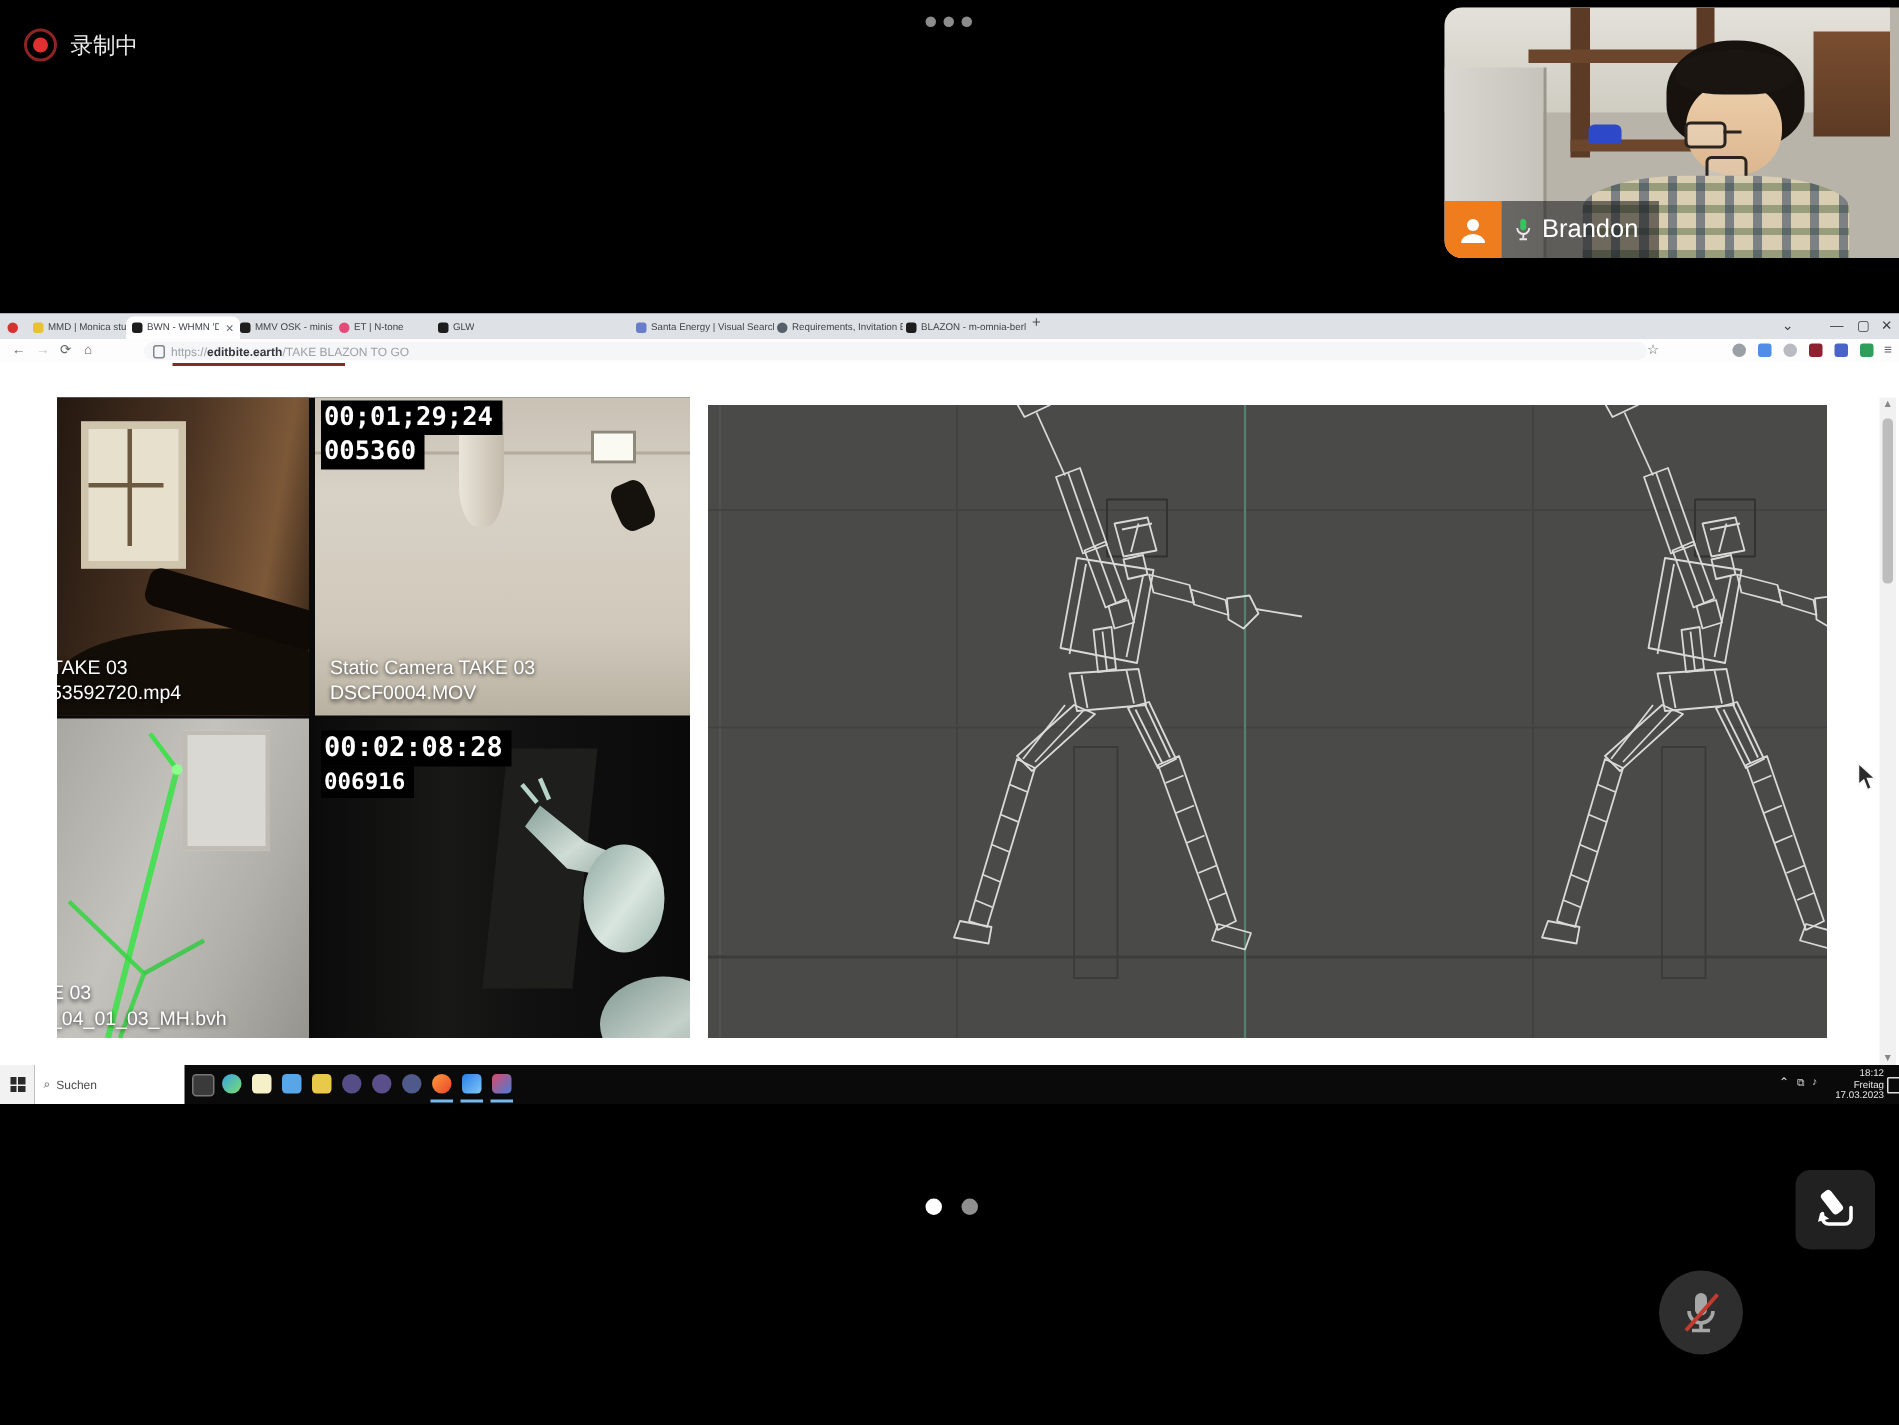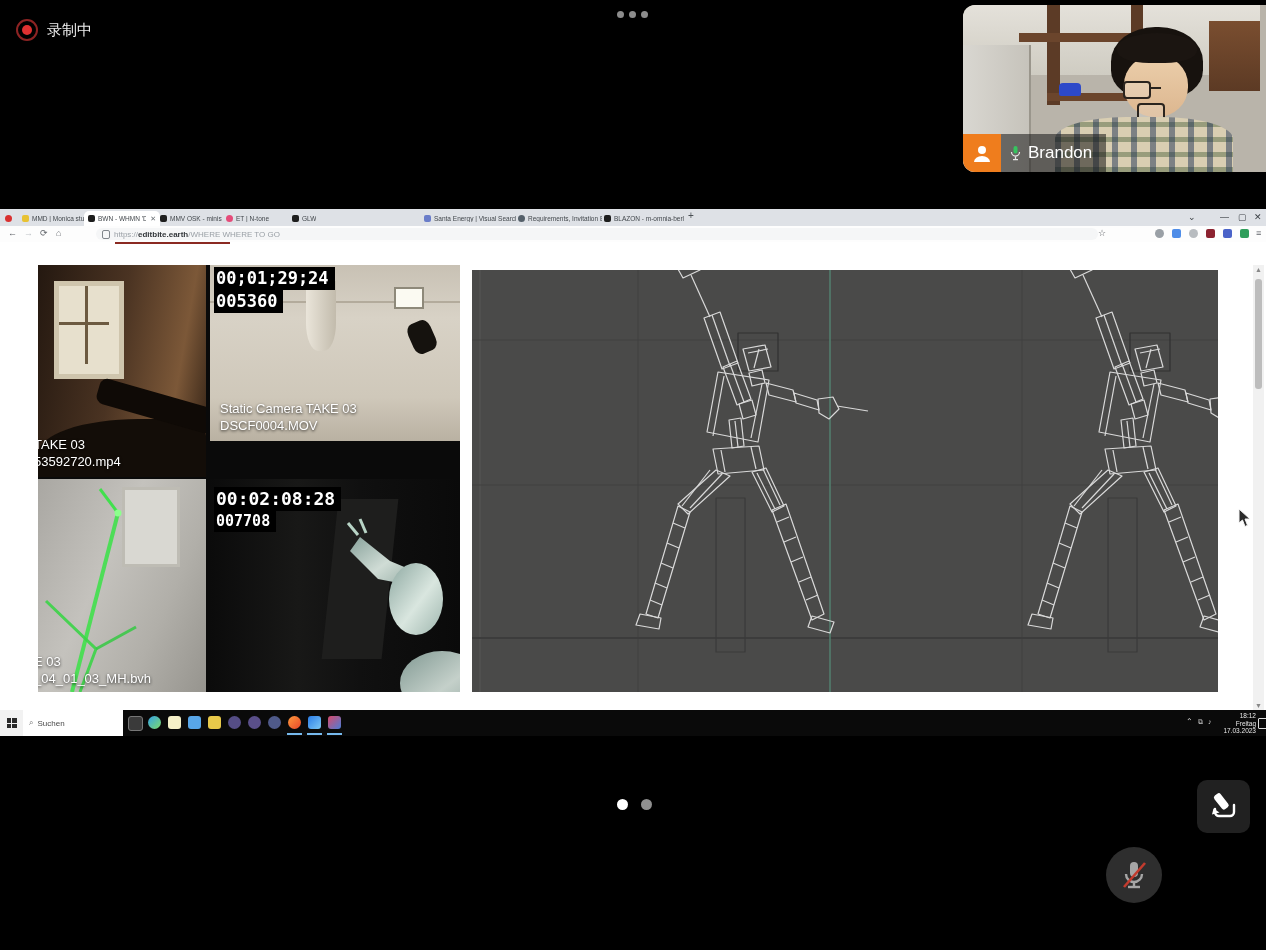--- a/index.html
+++ b/index.html
@@ -190,21 +190,21 @@
       <span class="winctl" style="left:1254px;">✕</span>
     </div>
 
     <div class="abs addrbar">
       <span class="navic" style="left:8px;">←</span>
       <span class="navic" style="left:24px;color:#c0c4c8;">→</span>
       <span class="navic" style="left:40px;">⟳</span>
       <span class="navic" style="left:56px;">⌂</span>
       <div class="abs urlpill">
         <span class="urlock"></span>
-        <span class="urltxt"><span>https://</span><b>editbite.earth</b><span>/WHERE WHERE TO GO</span></span>
+        <span class="urltxt"><span>https://</span><b>editbite.earth</b><span>/TAKE BLAZON TO GO</span></span>
       </div>
       <span class="navic" style="left:1098px;">☆</span>
       <span class="extic" style="left:1155px;background:#9aa0a6;border-radius:50%;"></span>
       <span class="extic" style="left:1172px;background:#4f8de8;"></span>
       <span class="extic" style="left:1189px;background:#b8bcc0;border-radius:50%;"></span>
       <span class="extic" style="left:1206px;background:#8c2230;"></span>
       <span class="extic" style="left:1223px;background:#4a63c9;"></span>
       <span class="extic" style="left:1240px;background:#2f9e5b;"></span>
       <span class="navic" style="left:1256px;">≡</span>
     </div>
@@ -220,21 +220,21 @@
             <div class="abs" style="left:0;top:36px;width:50px;height:3px;background:#6c5a40;"></div>
           </div>
           <div class="abs" style="left:0;bottom:0;width:168px;height:58px;background:#130d08;border-radius:60% 30% 0 0;"></div>
           <div class="abs" style="left:58px;top:128px;width:120px;height:26px;background:#0f0a06;transform:rotate(16deg);border-radius:8px;"></div>
           <div class="file-label" style="left:-4px;bottom:6px;">
             <div>TAKE 03</div>
             <div>53592720.mp4</div>
           </div>
         </div>
 
-        <div class="quad" style="left:172px;top:0;width:250px;height:176px;background:linear-gradient(180deg,#c8c1b4 0%,#d8d2c6 30%,#cfc8ba 75%,#b9b1a2 100%);">
+        <div class="quad" style="left:172px;top:0;width:250px;height:212px;background:linear-gradient(180deg,#c8c1b4 0%,#d8d2c6 30%,#cfc8ba 75%,#b9b1a2 100%);">
           <div class="abs" style="left:0;top:36px;width:250px;height:2px;background:#b3ab9c;"></div>
           <div class="abs" style="left:96px;top:16px;width:30px;height:70px;background:linear-gradient(90deg,#eae5da,#c2bbac);border-radius:0 0 40% 40%;"></div>
           <div class="abs" style="left:184px;top:22px;width:26px;height:18px;background:#fbfaf2;border:2px solid #8e897a;"></div>
           <div class="abs" style="left:200px;top:56px;width:24px;height:32px;background:#15120e;transform:rotate(-24deg);border-radius:30%;"></div>
           <div class="tc-box">
             <div class="tc-line">00;01;29;24</div>
             <div class="tc-line">005360</div>
           </div>
           <div class="file-label" style="left:10px;bottom:6px;">
             <div>Static Camera TAKE 03</div>
@@ -268,21 +268,21 @@
               </linearGradient>
             </defs>
             <polygon points="150,58 180,82 204,92 199,106 168,100 140,72" fill="url(#skin)" opacity="0.95"></polygon>
             <line x1="148" y1="56" x2="138" y2="44" stroke="#b8d4c6" stroke-width="3"></line>
             <line x1="156" y1="54" x2="150" y2="40" stroke="#b8d4c6" stroke-width="3"></line>
             <ellipse cx="206" cy="120" rx="27" ry="36" fill="url(#skin)"></ellipse>
             <ellipse cx="232" cy="204" rx="42" ry="32" fill="url(#skin)" opacity="0.9"></ellipse>
           </svg>
           <div class="tc-box" style="top:8px;">
             <div class="tc-line" style="font-size:18px;">00:02:08:28</div>
-            <div class="tc-line" style="font-size:15px;">007708</div>
+            <div class="tc-line" style="font-size:15px;">006916</div>
           </div>
         </div>
       </div>
 
       <div class="abs vp">
         <svg width="746" height="422" viewBox="0 0 746 422">
           <defs>
             <g id="skel" fill="none" stroke="#d9d9d9" stroke-width="1.2" stroke-linejoin="round">
               <rect x="266" y="63" width="40" height="38" stroke="#313131"></rect>
               <polygon points="202,-8 219,-14 228,0 211,8"></polygon>

